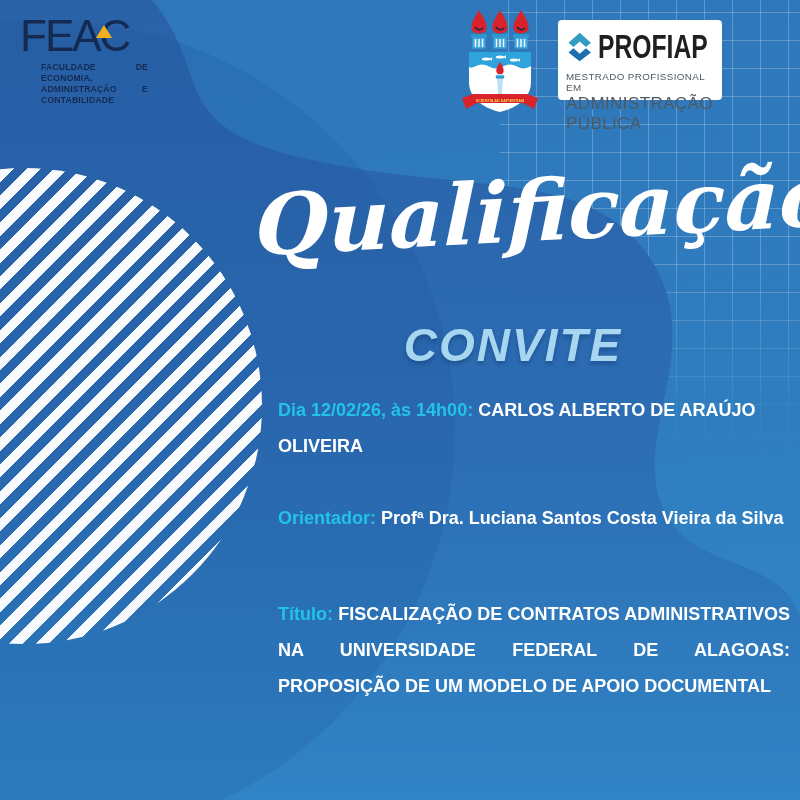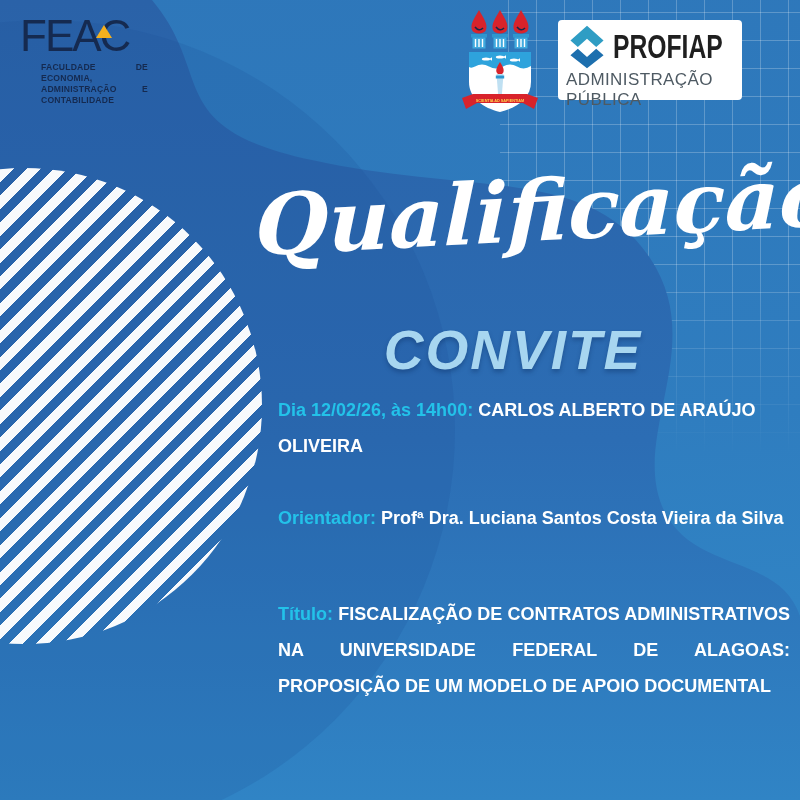--- a/index.html
+++ b/index.html
@@ -30,36 +30,36 @@
   .feac{position:absolute;left:20px;top:14px;}
   .feac-name{position:relative;font-size:44px;font-weight:normal;letter-spacing:-2px;color:#152a50;line-height:1;}
   .feac-triangle{position:absolute;left:76px;top:11px;width:0;height:0;
     border-left:8px solid transparent;border-right:8px solid transparent;border-bottom:13px solid #f5b01e;}
   .feac-sub{width:128px;font-size:8.6px;font-weight:bold;color:#152a50;letter-spacing:.2px;
     line-height:11px;margin-top:4px;}
   .feac-sub div{text-align:justify;text-align-last:justify;padding-left:21px;}
   
   .ufal{position:absolute;left:455px;top:4px;width:90px;height:110px;}
   
-  .profiap-card{position:absolute;left:558px;top:20px;width:184px;height:80px;background:#fff;
+  .profiap-card{position:absolute;left:558px;top:20px;width:164px;height:80px;background:#fff;
     border-radius:4px;padding:5px 8px 4px 8px;box-sizing:border-box;}
   .profiap-row{display:flex;align-items:center;gap:5px;height:44px;}
   .profiap-name{display:inline-block;font-size:26px;font-weight:bold;color:#1f1f1f;
     transform:scale(.95,1.28);transform-origin:left center;letter-spacing:0;}
   .profiap-sub1{font-size:9.8px;color:#4e5a63;letter-spacing:.4px;margin-top:2px;}
   .profiap-sub2{font-size:17px;color:#4e5a63;letter-spacing:.4px;margin-top:1px;}
   
   .script-title{
     position:absolute;left:255px;top:162px;width:545px;text-align:center;
     font-family:"DejaVu Serif",serif;font-style:italic;font-weight:bold;
     font-size:84px;color:#ffffff;transform:rotate(-3deg) skewX(-4deg);
   }
   .subtitle{
     position:absolute;left:278px;top:318px;width:470px;text-align:center;
-    font-weight:bold;font-style:italic;font-size:55px;letter-spacing:2px;color:#a7d6f0;
+    font-weight:bold;font-style:italic;font-size:46px;letter-spacing:2px;color:#a7d6f0;
     text-shadow:0 3px 4px rgba(10,40,90,.35);
   }
   .body-text{position:absolute;left:278px;width:512px;margin:0;color:#ffffff;
     font-size:18px;line-height:36px;font-weight:bold;}
   .p1{top:392px;}
   .p2{top:500px;}
   .p3{top:596px;text-align:justify;text-align-last:left;}
   .cyan{color:#23c2e9;}
 </style>
 </head>
@@ -132,20 +132,21 @@
   </svg>
 
   <div class="profiap-card">
     <div class="profiap-row">
       <svg width="42" height="46" viewBox="0 0 44 50" aria-hidden="true">
         <path d="M22,2 L40,18 L32,25 L22,16 L12,25 L4,18 Z" fill="#2f9dc4"></path>
         <path d="M12,27 L22,36 L32,27 L40,34 L22,48 L4,34 Z" fill="#1d6fae"></path>
       </svg>
       <span class="profiap-name">PROFIAP</span>
     </div>
+    <div class="profiap-sub1">MESTRADO PROFISSIONAL EM</div>
     <div class="profiap-sub2">ADMINISTRAÇÃO PÚBLICA</div>
   </div>
 
   <div class="script-title">Qualificação</div>
 
   <div class="subtitle">CONVITE</div>
 
   <p class="body-text p1"><span class="cyan">Dia 12/02/26, às 14h00:</span> <span>CARLOS ALBERTO DE ARAÚJO OLIVEIRA</span></p>
 
   <p class="body-text p2"><span class="cyan">Orientador:</span> <span>Profª Dra. Luciana Santos Costa Vieira da Silva</span></p>

